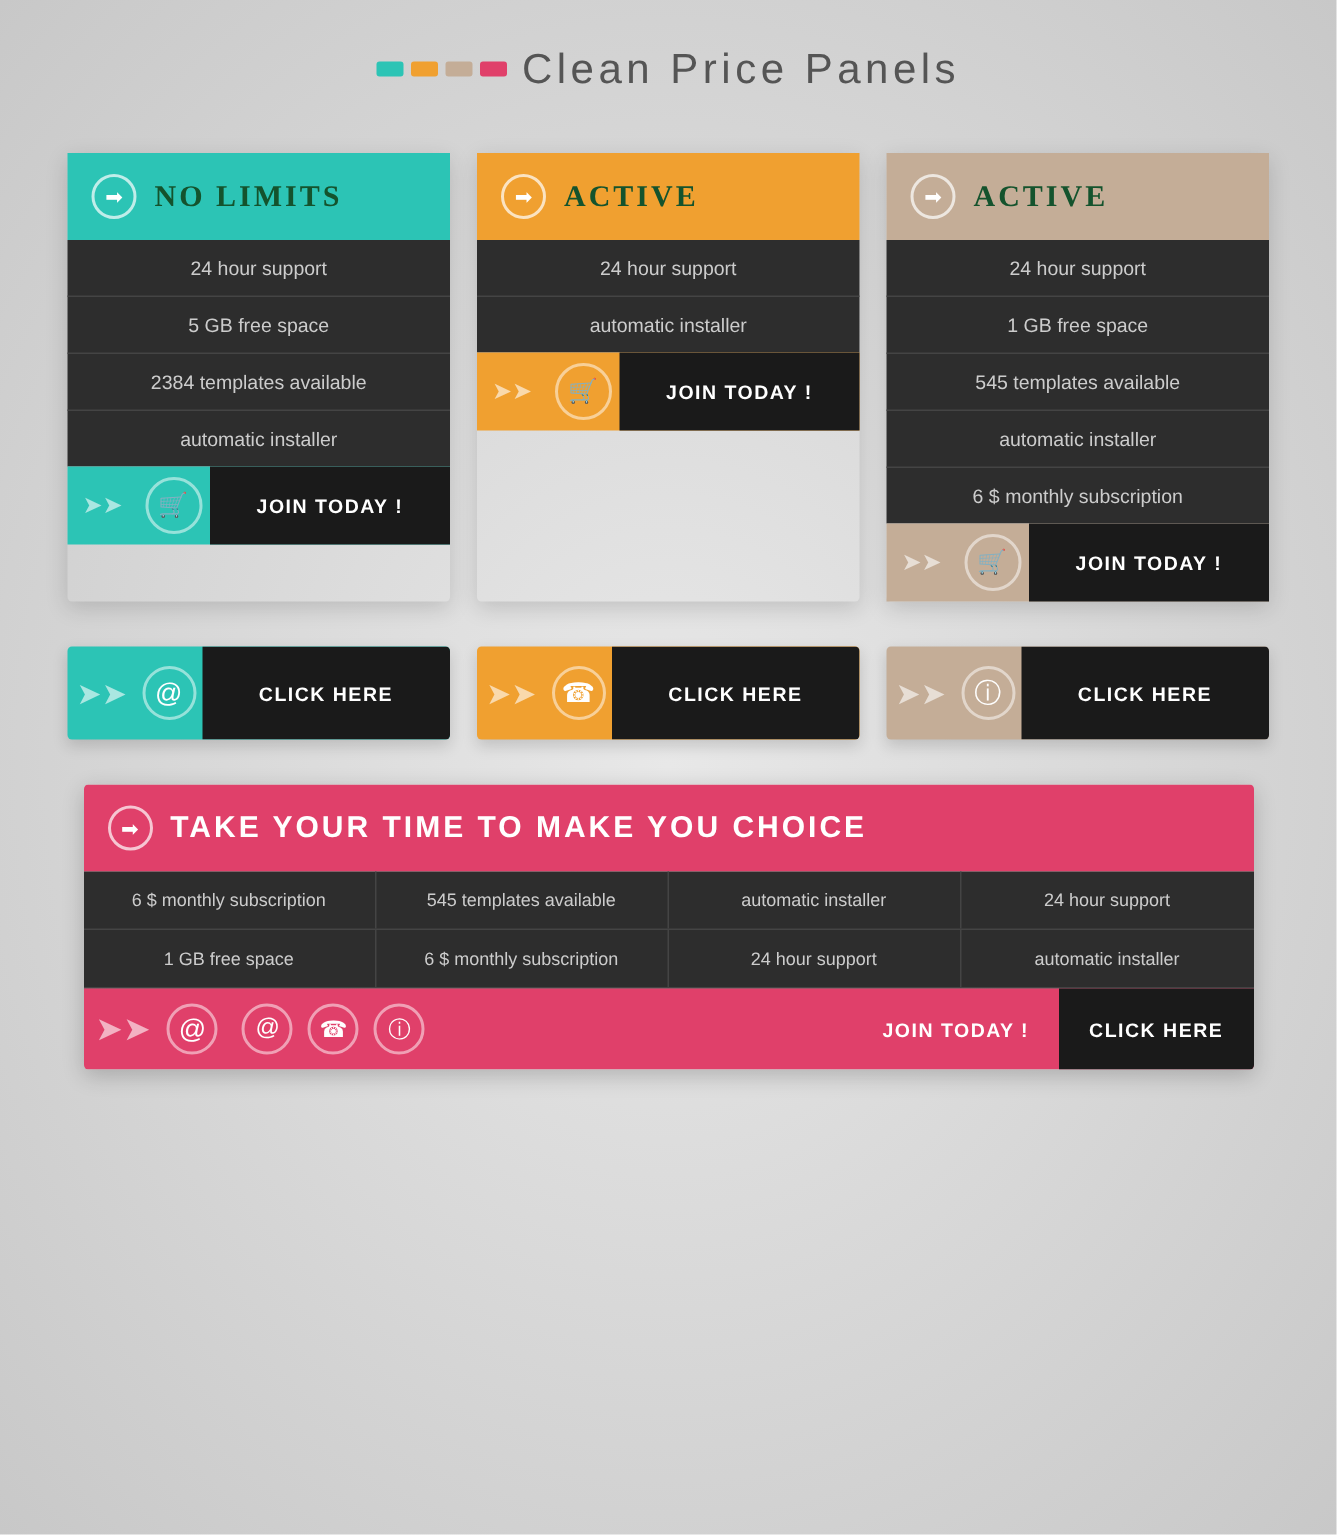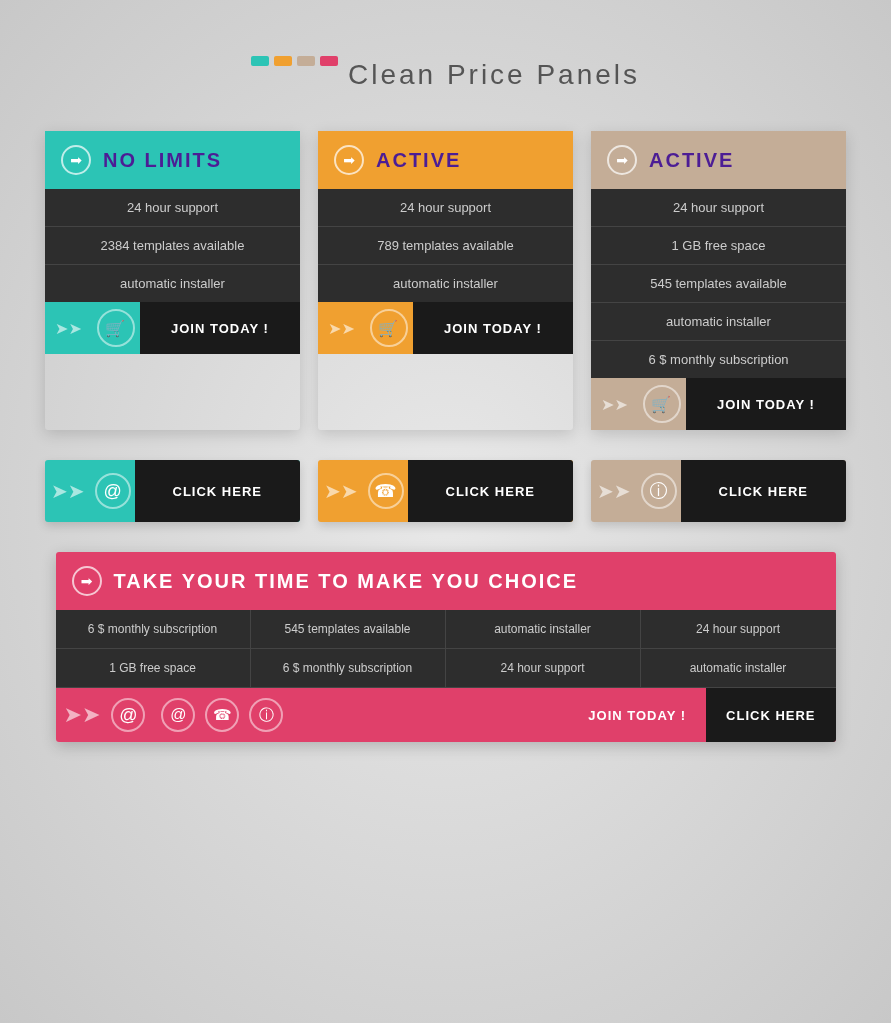--- a/index.html
+++ b/index.html
@@ -28,21 +28,20 @@
     .dot {
       width: 18px;
       height: 10px;
       border-radius: 2px;
     }
     .header-title {
       font-size: 28px;
       font-weight: 300;
       color: #555;
       letter-spacing: 3px;
-      margin-top: 29px;
     }
 
     
     .panels-row {
       display: flex;
       gap: 18px;
       margin-bottom: 30px;
     }
 
     .panel {
@@ -69,22 +68,23 @@
       align-items: center;
       justify-content: center;
       font-size: 14px;
       color: white;
       flex-shrink: 0;
     }
 
     .panel-title {
       font-size: 20px;
       font-weight: bold;
-      color: #4c1d95;
+      color: #14532d;
       letter-spacing: 2px;
+      font-family: Liberation Serif, serif;
     }
 
     .panel-body {
       background: #2d2d2d;
     }
 
     .panel-row {
       padding: 11px 16px;
       color: #ccc;
       font-size: 13px;
@@ -338,41 +338,41 @@
 
 <div class="panels-row">
 
   <div class="panel panel-teal">
     <div class="panel-header">
       <div class="arrow-icon">➡</div>
       <span class="panel-title">NO LIMITS</span>
     </div>
     <div class="panel-body">
       <div class="panel-row">24 hour support</div>
+      <div class="panel-row">5 GB free space</div>
       <div class="panel-row">2384 templates available</div>
       <div class="panel-row">automatic installer</div>
     </div>
     <div class="panel-footer">
       <div class="footer-arrows">
         <span>➤</span>
           <span>➤</span>
       </div>
       <div class="footer-icon">🛒</div>
       <div class="footer-btn">JOIN TODAY !</div>
     </div>
   </div>
 
   <div class="panel panel-orange">
     <div class="panel-header">
       <div class="arrow-icon">➡</div>
       <span class="panel-title">ACTIVE</span>
     </div>
     <div class="panel-body">
       <div class="panel-row">24 hour support</div>
-      <div class="panel-row">789 templates available</div>
       <div class="panel-row">automatic installer</div>
     </div>
     <div class="panel-footer">
       <div class="footer-arrows">
         <span>➤</span>
           <span>➤</span>
       </div>
       <div class="footer-icon">🛒</div>
       <div class="footer-btn">JOIN TODAY !</div>
     </div>

